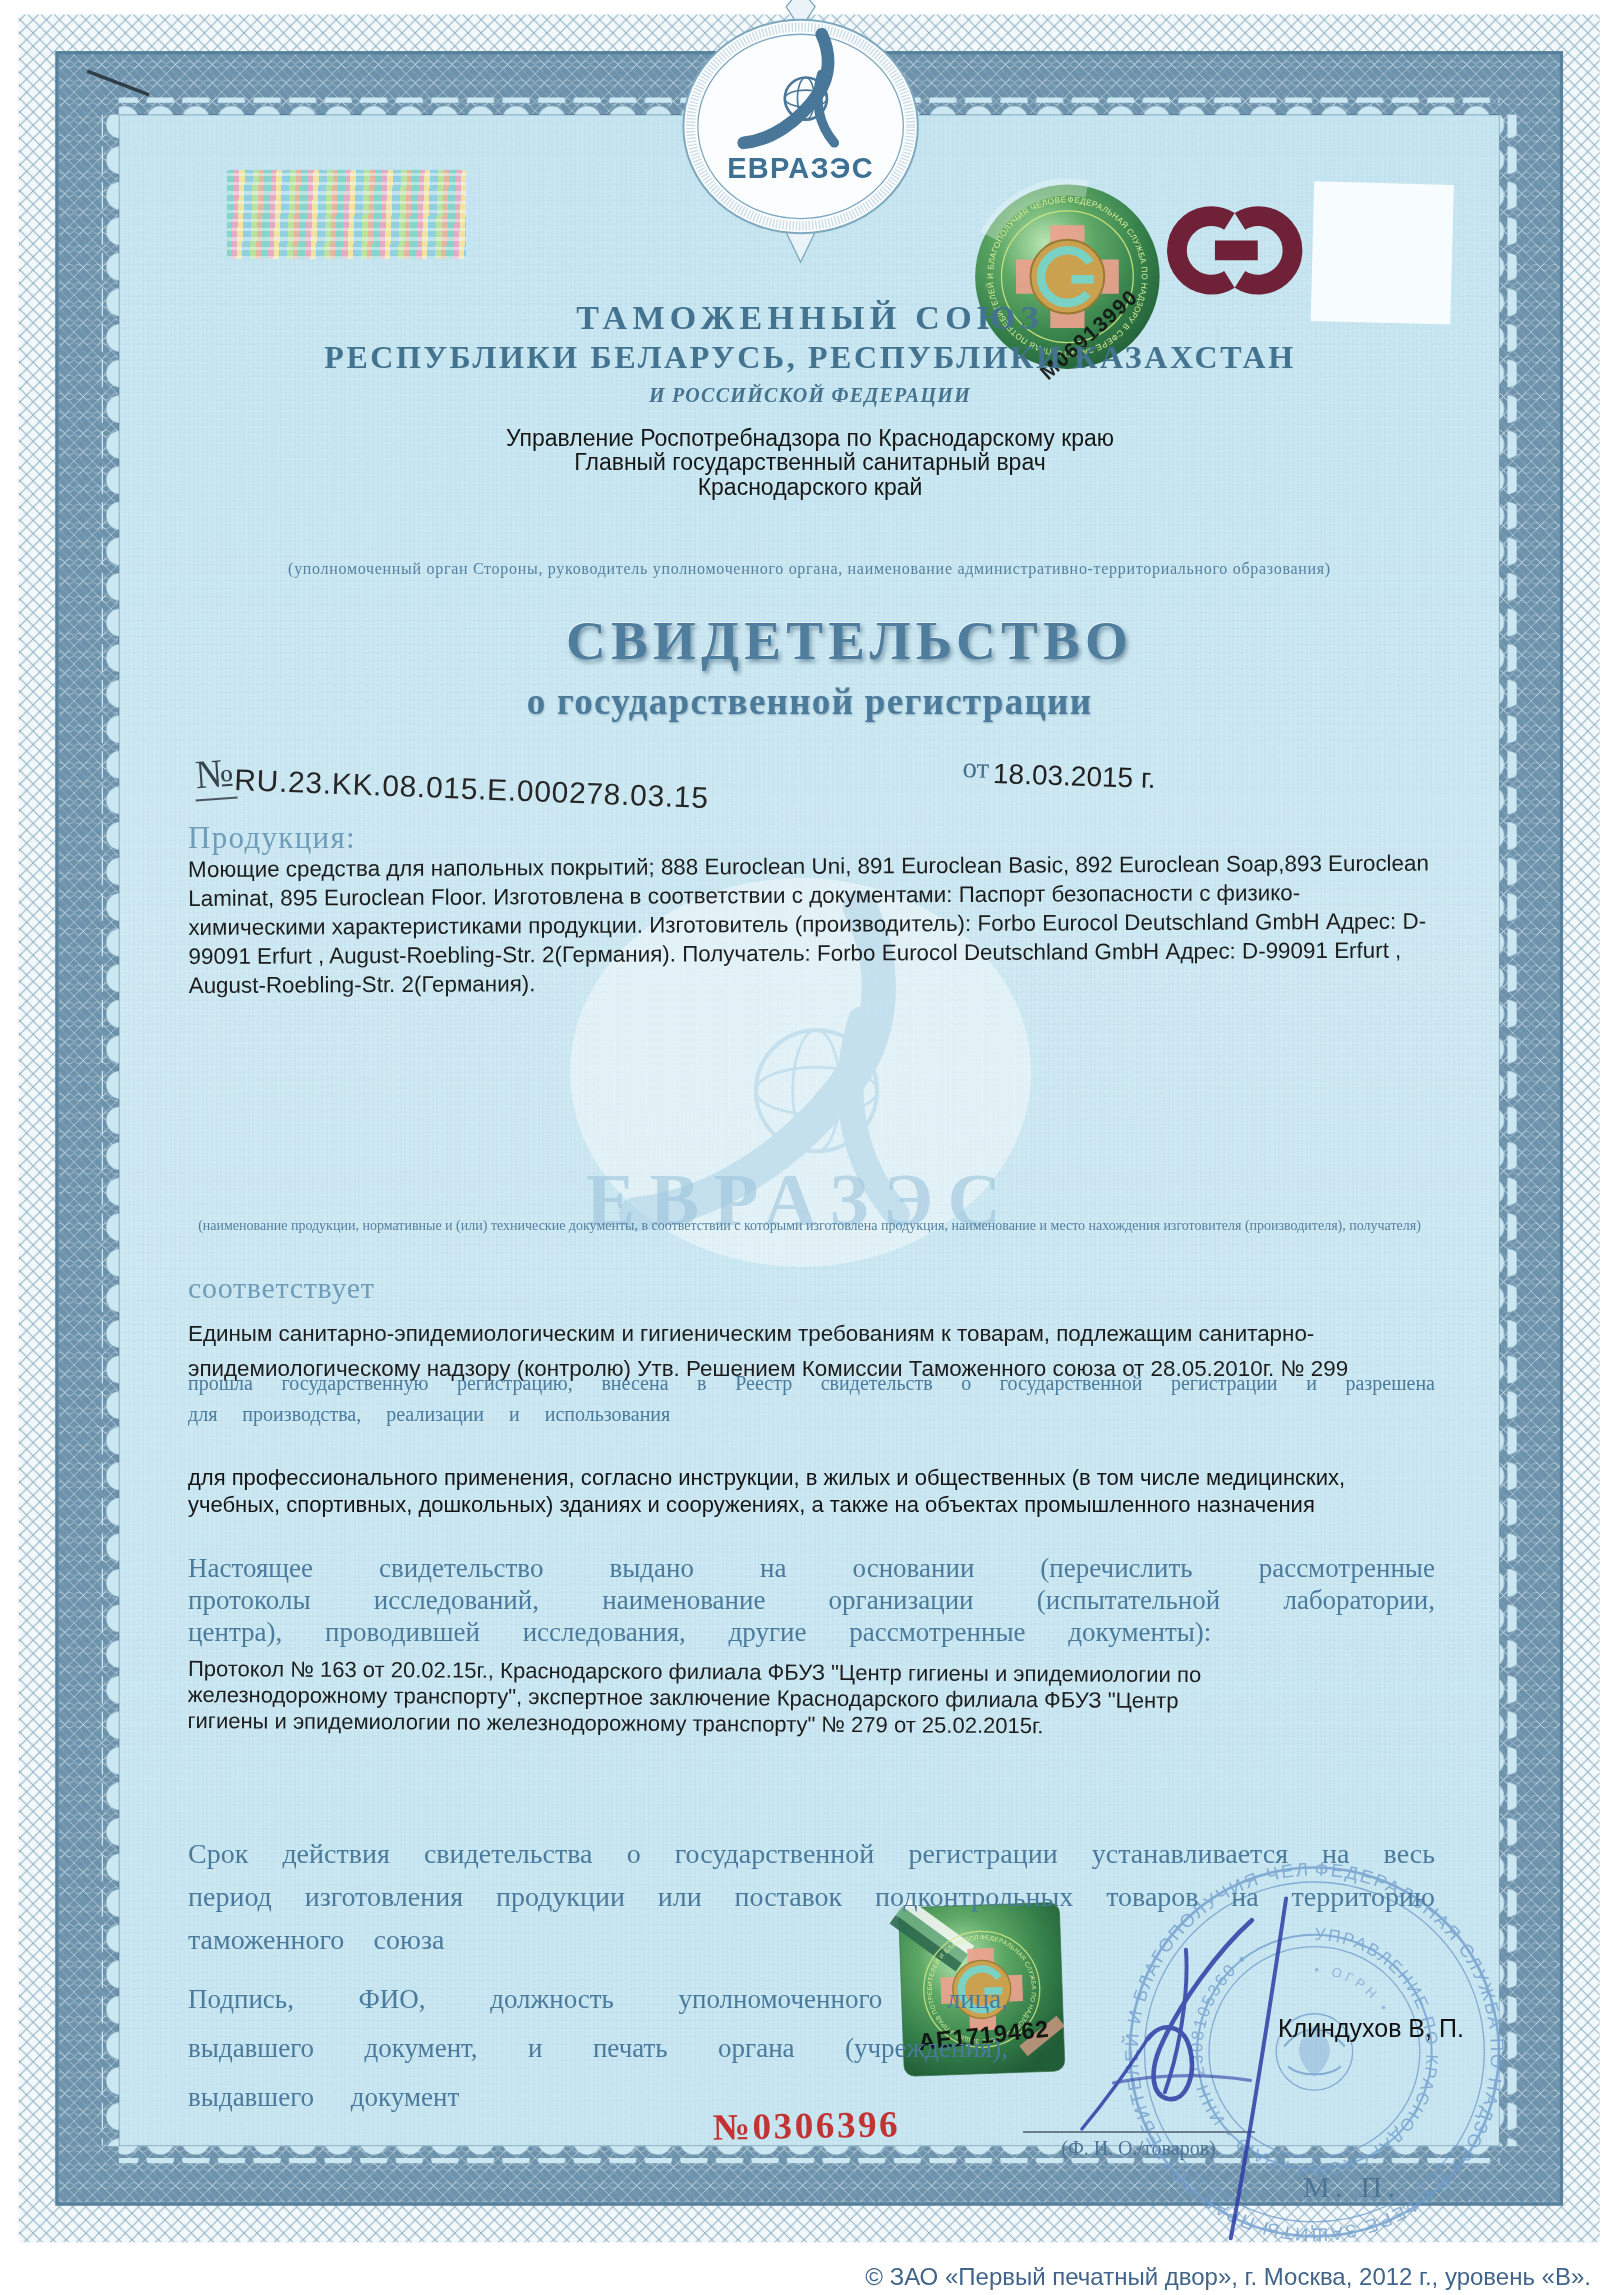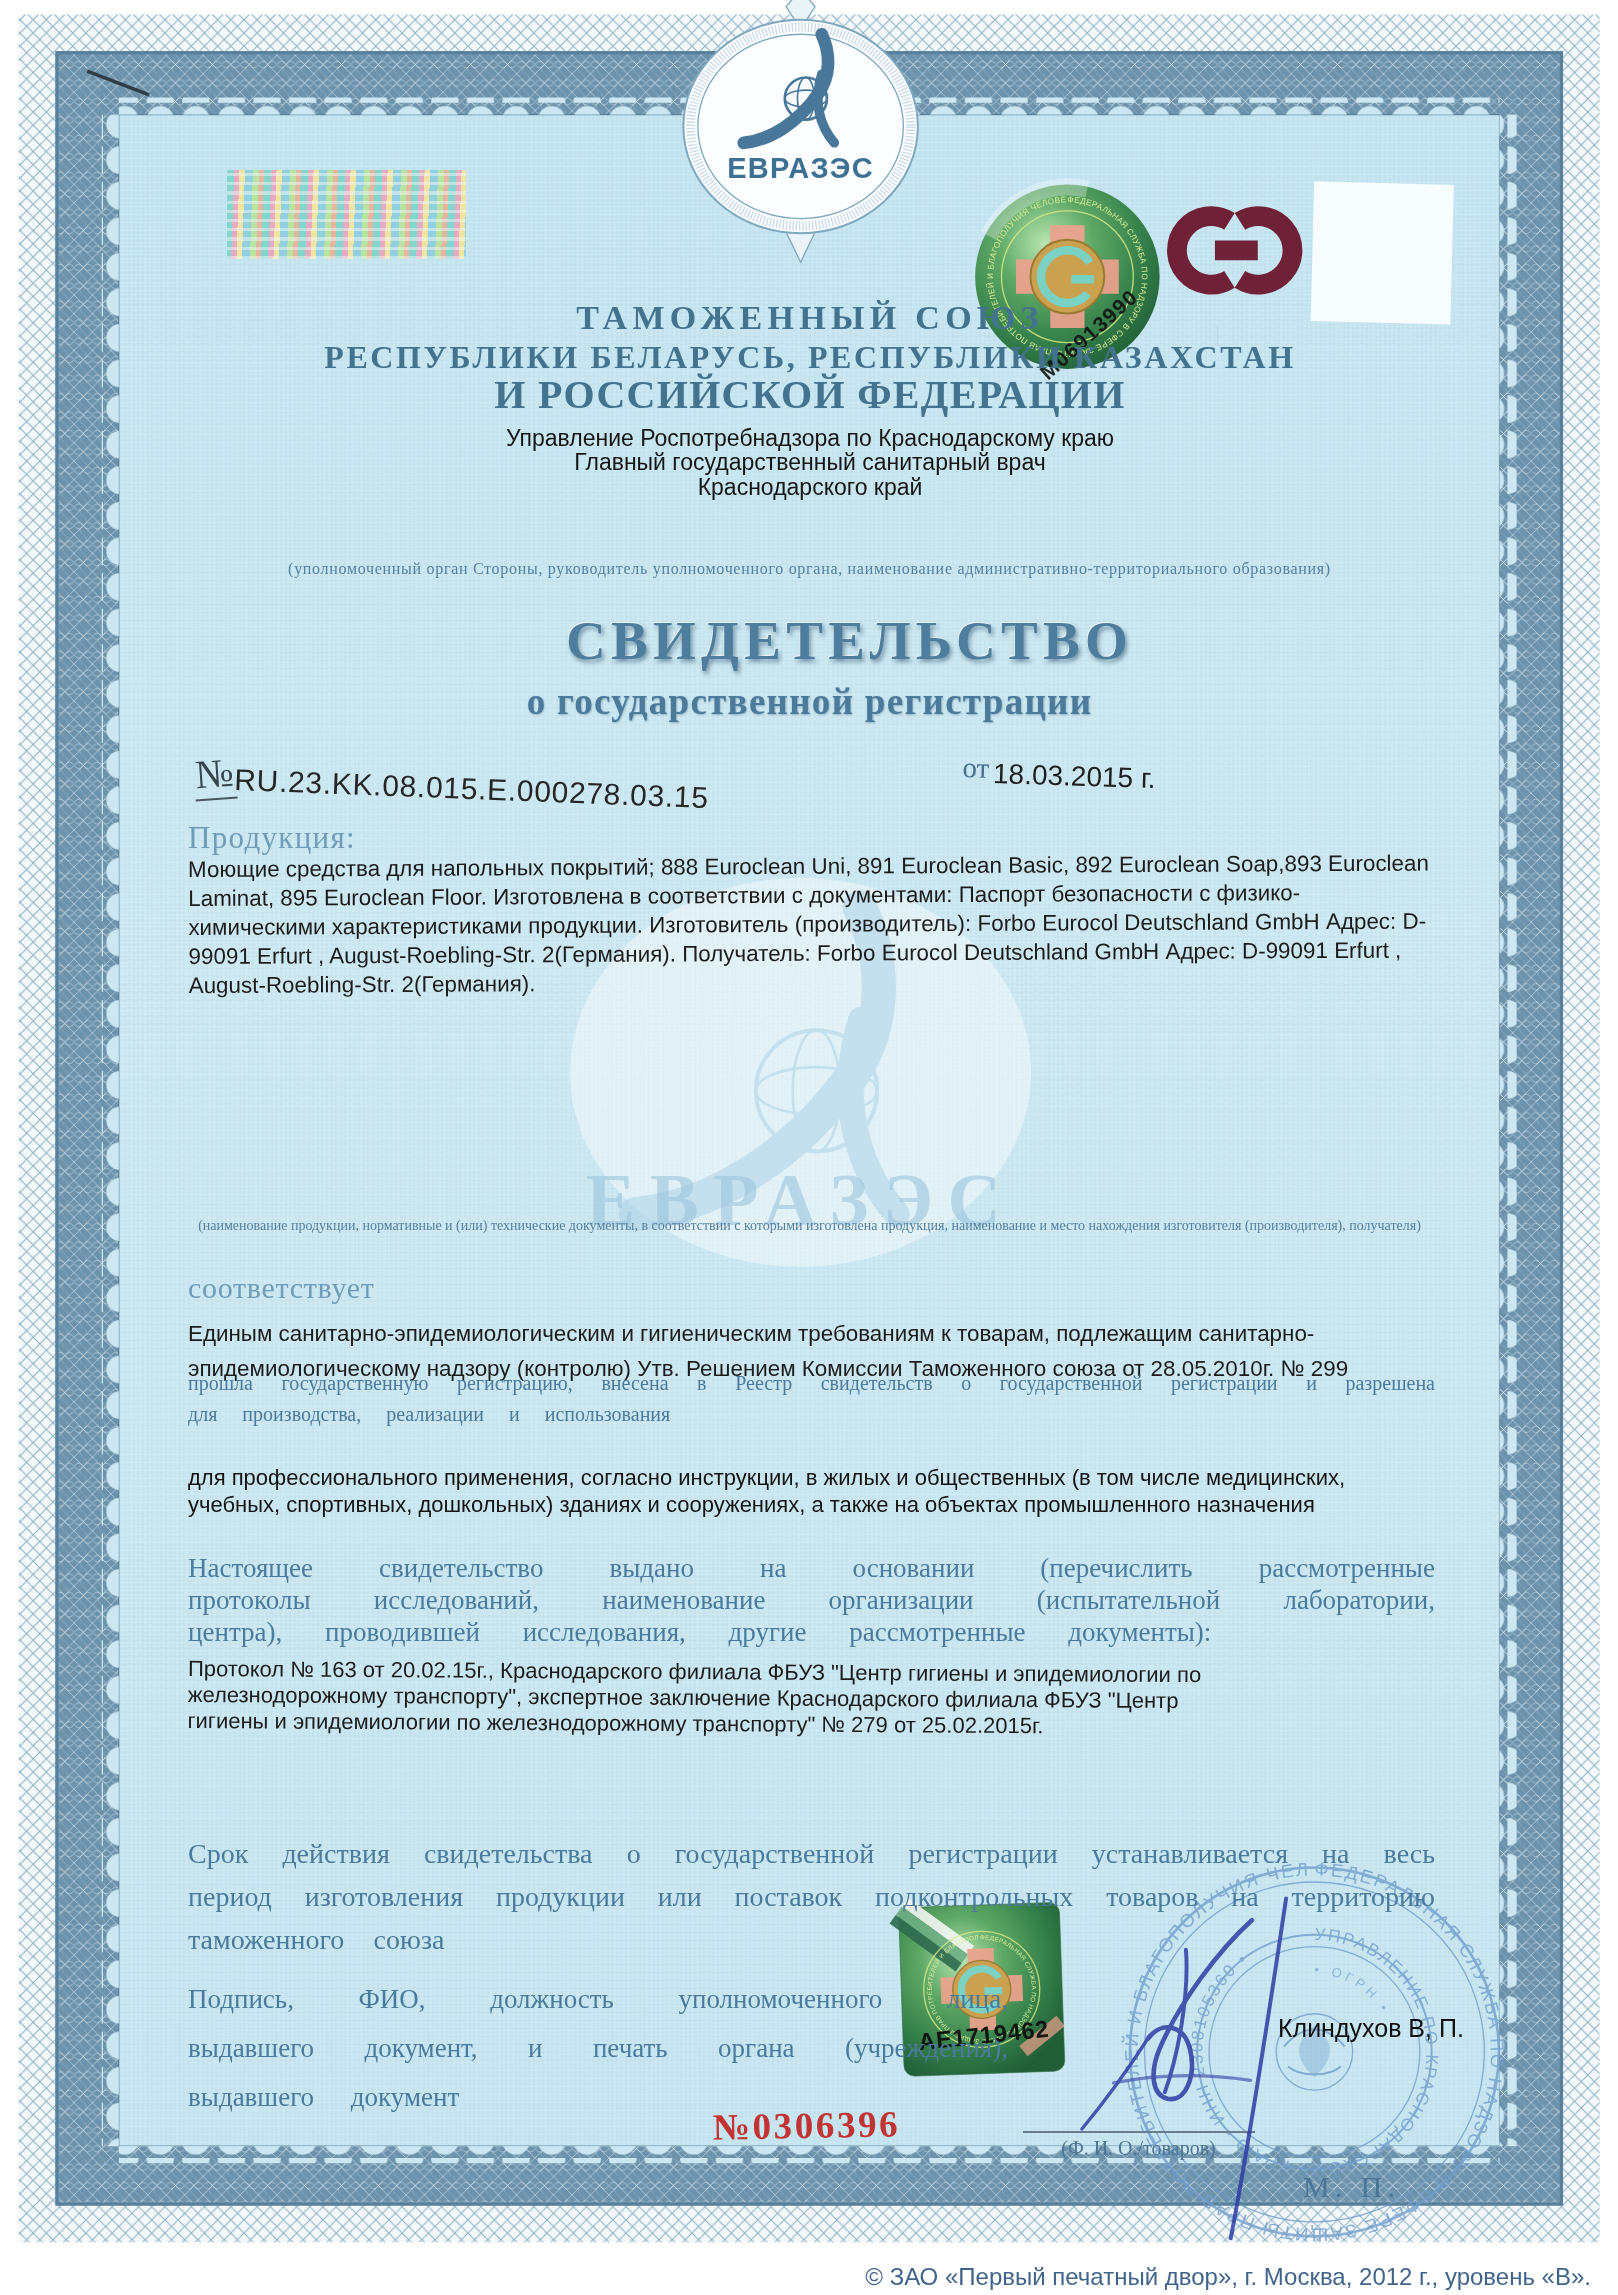--- a/index.html
+++ b/index.html
@@ -6,21 +6,21 @@
   .page{position:relative;width:1619px;height:2295px;background:#ffffff;overflow:hidden;
         font-family:"Liberation Sans",sans-serif;}
   .abs{position:absolute;}
   svg{display:block;}
   .serif{font-family:"Liberation Serif",serif;}
 
   
   .hdr{left:184px;top:298px;width:1252px;text-align:center;color:#44738f;z-index:3;}
   .hdr .h1{font-size:34px;font-weight:bold;letter-spacing:5.3px;line-height:40px;font-family:"Liberation Serif",serif;}
   .hdr .h2{font-size:32px;font-weight:bold;letter-spacing:2.6px;line-height:38px;font-family:"Liberation Serif",serif;}
-  .hdr .h3{font-size:40px;font-weight:bold;letter-spacing:1.3px;line-height:38px;font-family:"Liberation Serif",serif;}
+  .hdr .h3{font-size:20px;font-weight:bold;letter-spacing:1.3px;line-height:38px;font-family:"Liberation Serif",serif;font-style:italic;}
   .hdr .a{font-size:23px;color:#161616;line-height:24.4px;font-weight:500;}
   .hdr .a1{margin-top:12px;}
 
   .note{width:1619px;left:0;text-align:center;color:#54809f;z-index:3;}
   .note1{top:560px;font-size:16px;letter-spacing:0.7px;font-family:"Liberation Serif",serif;}
   .note2{top:1218px;font-size:14px;font-family:"Liberation Serif",serif;}
 
   .title-main{left:4px;top:609px;width:1619px;text-align:center;font-size:55px;font-weight:bold;
       letter-spacing:5.3px;color:#4e7d9e;font-family:"Liberation Serif",serif;z-index:3;
       text-shadow:2px 2.6px 4.6px rgba(35,70,95,.5), -0.7px -0.7px 0 rgba(255,255,255,.7);padding-left:36px;}

